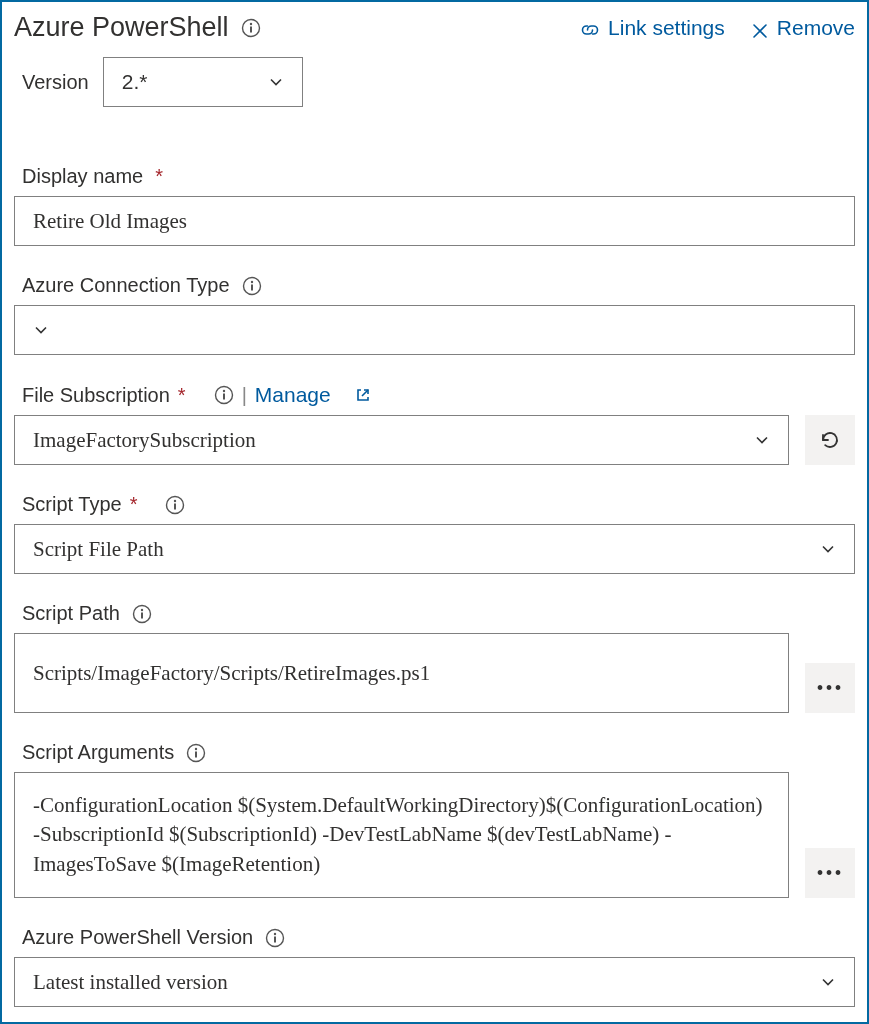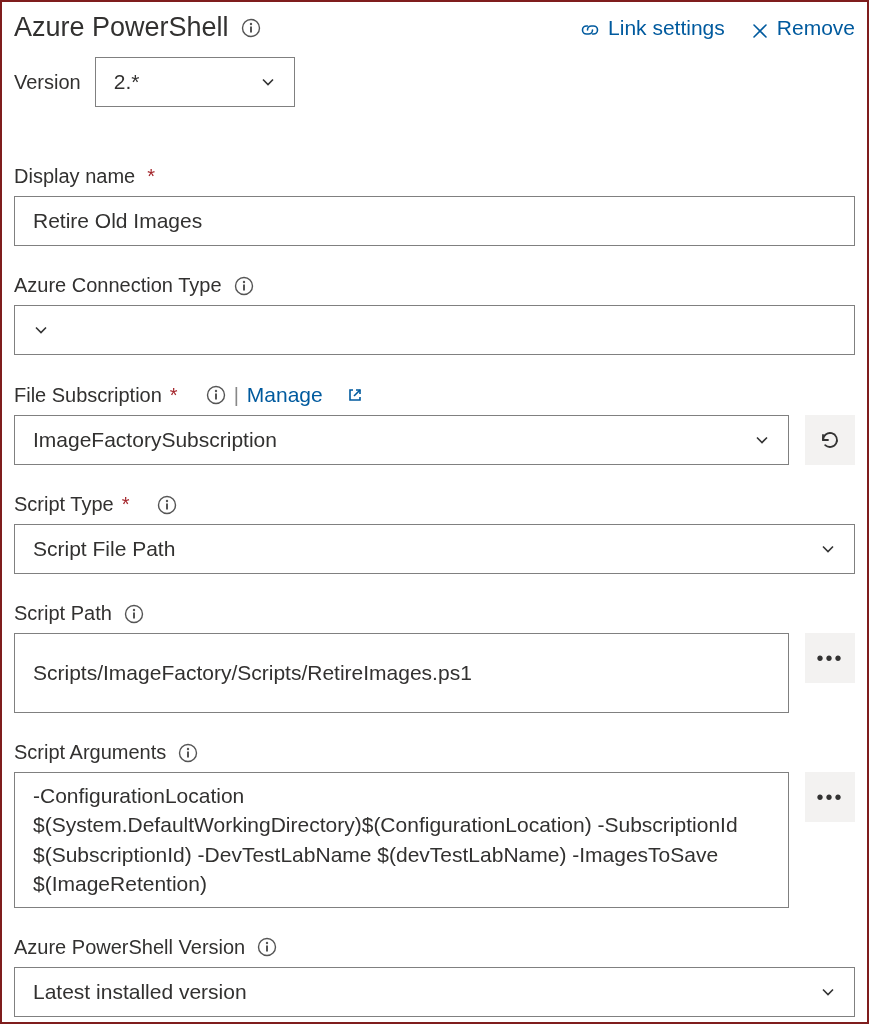--- a/index.html
+++ b/index.html
@@ -8,21 +8,21 @@
     width: 869px;
     height: 1024px;
     font-family: "Segoe UI", -apple-system, BlinkMacSystemFont, Arial, sans-serif;
     color: #323130;
     background: #fff;
   }
   .panel {
     box-sizing: border-box;
     width: 869px;
     height: 1024px;
-    border: 2px solid #7f1d1d;
+    border: 2px solid #0369a1;
     padding: 10px 12px 12px 12px;
     overflow: hidden;
   }
   .header {
     display: flex;
     align-items: center;
     gap: 12px;
     margin-bottom: 14px;
   }
   .title {
@@ -46,42 +46,44 @@
     font-size: 21px;
     cursor: pointer;
   }
   .label-row {
     display: flex;
     align-items: center;
     gap: 12px;
     font-size: 20px;
     color: #323130;
     margin-bottom: 8px;
+    margin-left: 8px;
   }
   .required {
     color: #a4262c;
   }
   .sep {
     color: #888;
     font-size: 20px;
   }
   .ext-link, .manage-link {
     color: #005a9e;
     display: inline-flex;
     align-items: center;
     gap: 24px;
     font-size: 21px;
     cursor: pointer;
     text-align: right;
   }
   .field-wrap {
     display: flex;
-    align-items: flex-start;
+    align-items: flex-end;
     gap: 16px;
     margin-bottom: 28px;
+    font-family: Liberation Serif, serif;
   }
   .field-wrap.full .control {
     width: 100%;
   }
   .control {
     box-sizing: border-box;
     border: 1px solid #808080;
     background: #fff;
     font-size: 21px;
     color: #323130;
@@ -99,21 +101,21 @@
     justify-content: space-between;
     cursor: pointer;
     width: 100%;
   }
   .select.small {
     width: 200px;
   }
   .textarea {
     width: 100%;
     min-height: 110px;
-    padding: 8px 18px;
+    padding: 18px 18px;
     line-height: 1.4;
     overflow-wrap: break-word;
     word-break: break-word;
   }
   .side-btn {
     width: 50px;
     height: 50px;
     background: #f3f2f1;
     display: flex;
     align-items: center;

